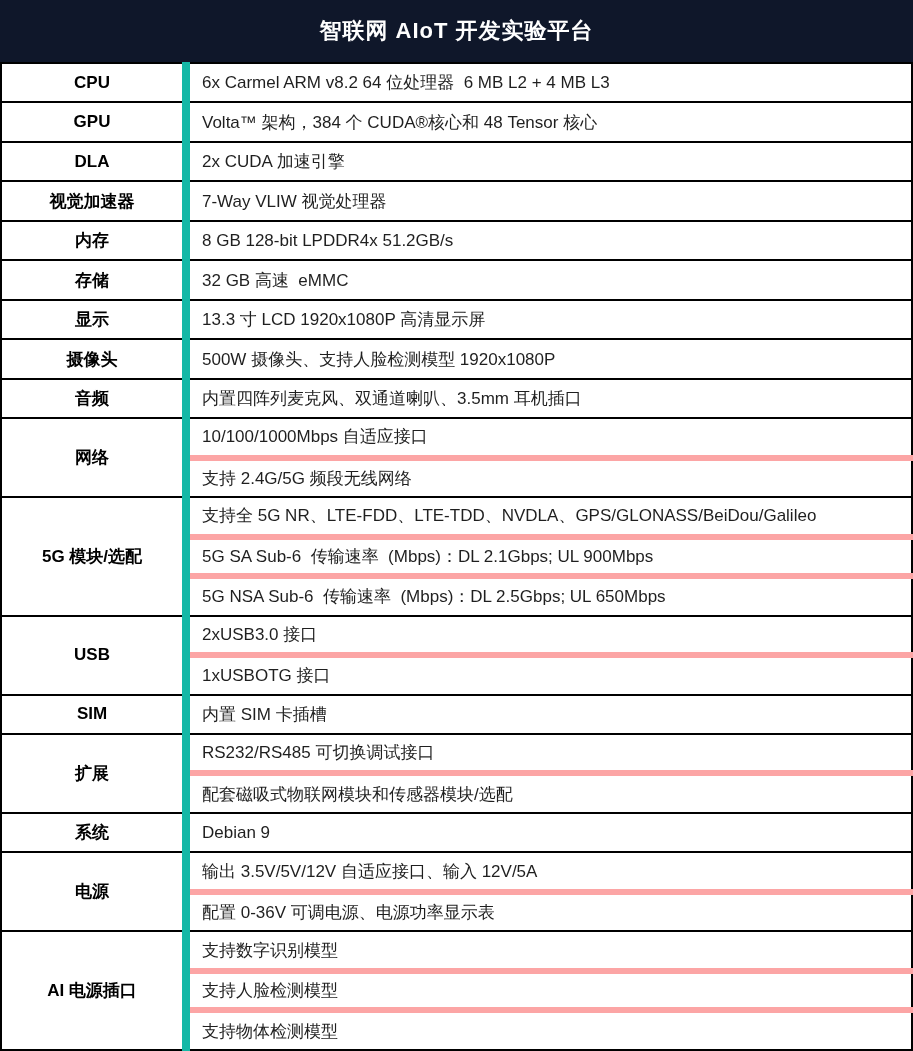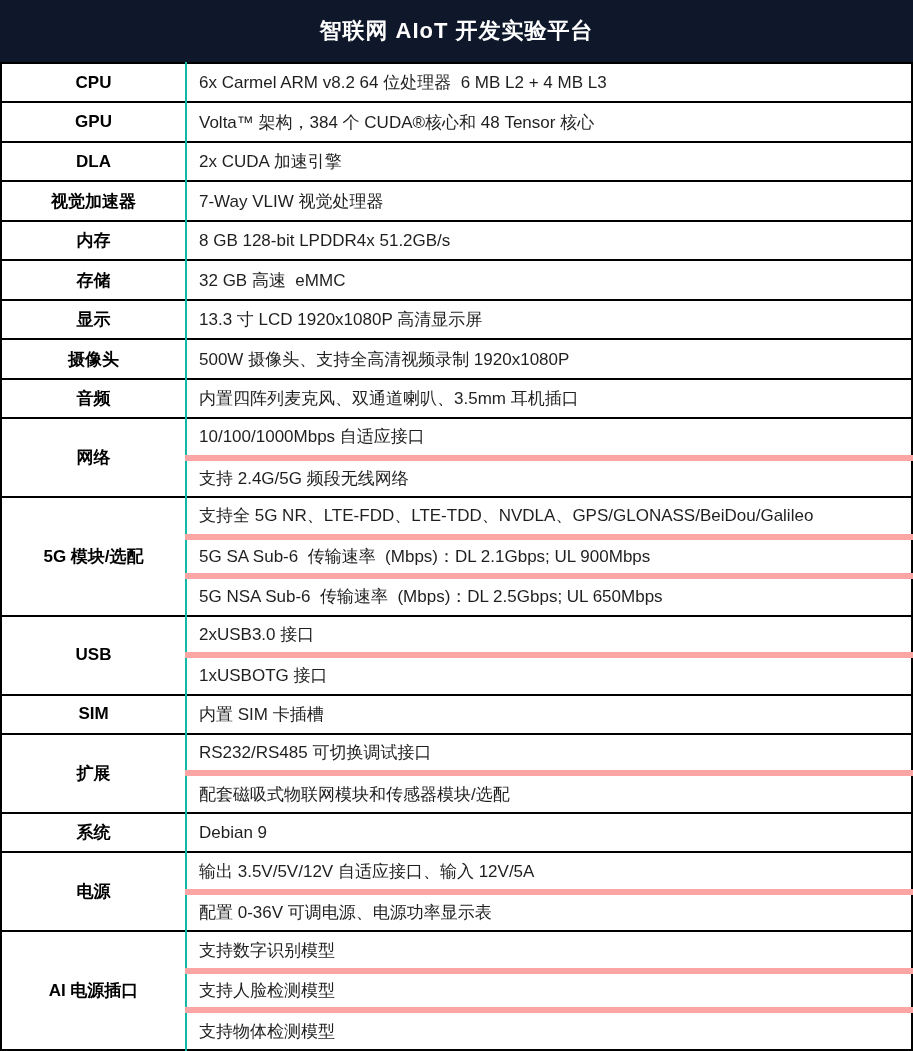--- a/index.html
+++ b/index.html
@@ -38,21 +38,21 @@
   table.spec-table td {
     border-top: 6px solid #fca5a5;
     box-sizing: border-box;
     vertical-align: middle;
   }
   table.spec-table tr.group-start th,
   table.spec-table tr.group-start td {
     border-top: 2px solid #000000;
   }
   table.spec-table th {
-    border-right: 2px solid #14b8a6;
+    border-right: 8px solid #14b8a6;
     font-size: 17px;
     font-weight: bold;
     color: #000000;
     text-align: center;
     padding: 0 4px;
   }
   table.spec-table td {
     font-size: 17px;
     font-weight: 400;
     color: #1f1f1f;
@@ -100,21 +100,21 @@
         <tr class="group-start">
           <th rowspan="1">存储</th>
           <td>32 GB 高速  eMMC</td>
         </tr>
         <tr class="group-start">
           <th rowspan="1">显示</th>
           <td>13.3 寸 LCD 1920x1080P 高清显示屏</td>
         </tr>
         <tr class="group-start">
           <th rowspan="1">摄像头</th>
-          <td>500W 摄像头、支持全高清视频录制 1920x1080P</td>
+          <td>500W 摄像头、支持人脸检测模型 1920x1080P</td>
         </tr>
         <tr class="group-start">
           <th rowspan="1">音频</th>
           <td>内置四阵列麦克风、双通道喇叭、3.5mm 耳机插口</td>
         </tr>
         <tr class="group-start">
           <th rowspan="2">网络</th>
           <td>10/100/1000Mbps 自适应接口</td>
         </tr>
         <tr>

